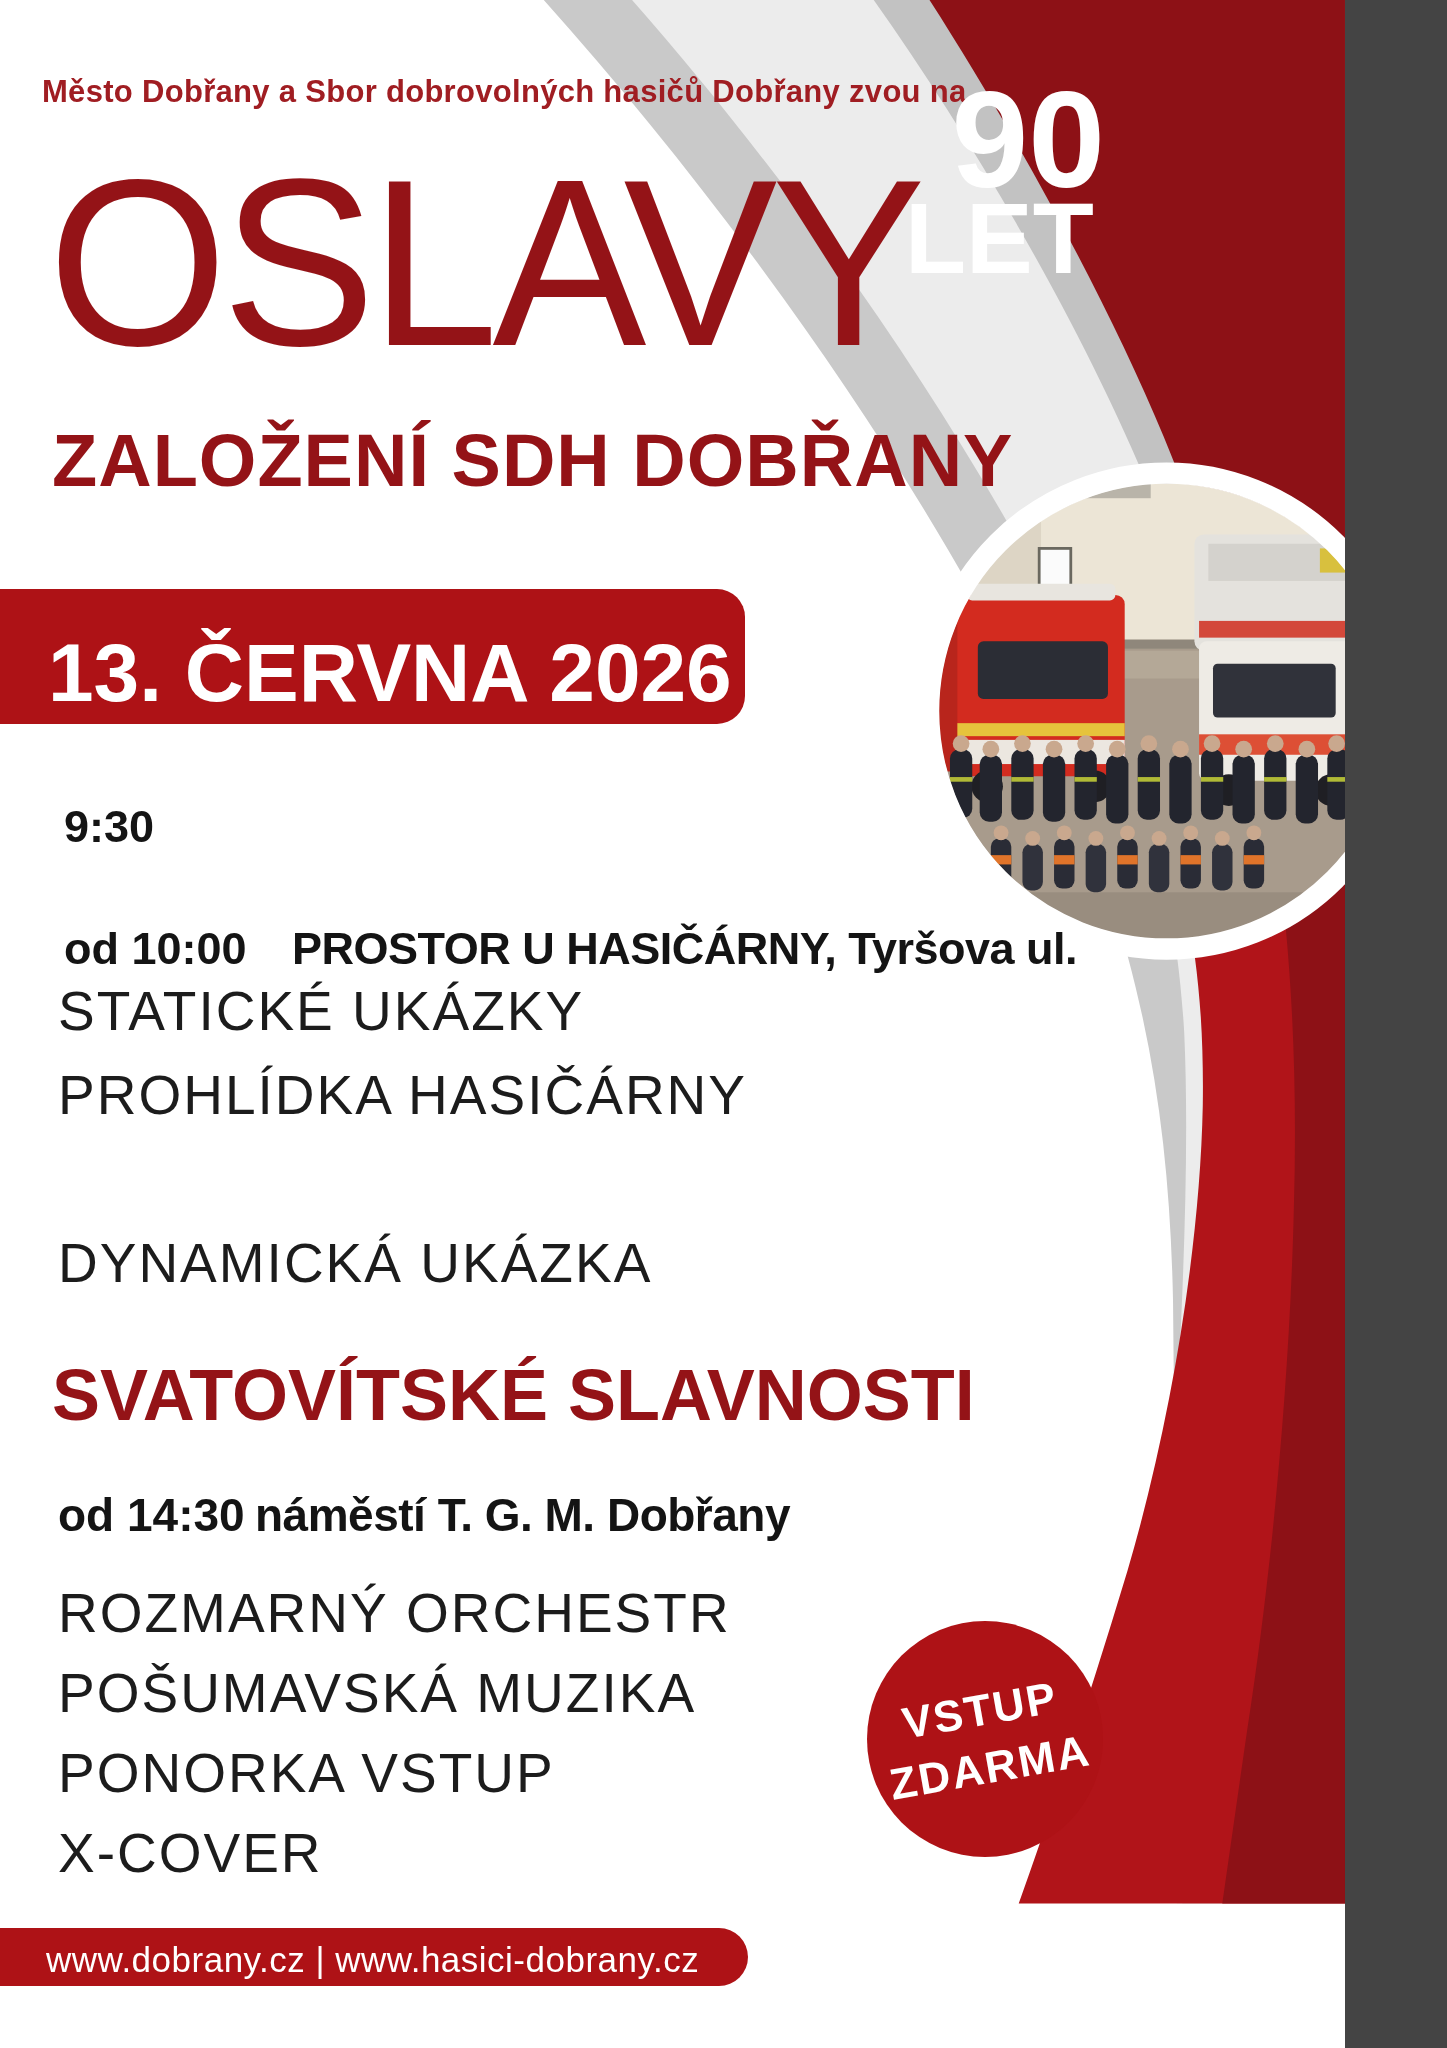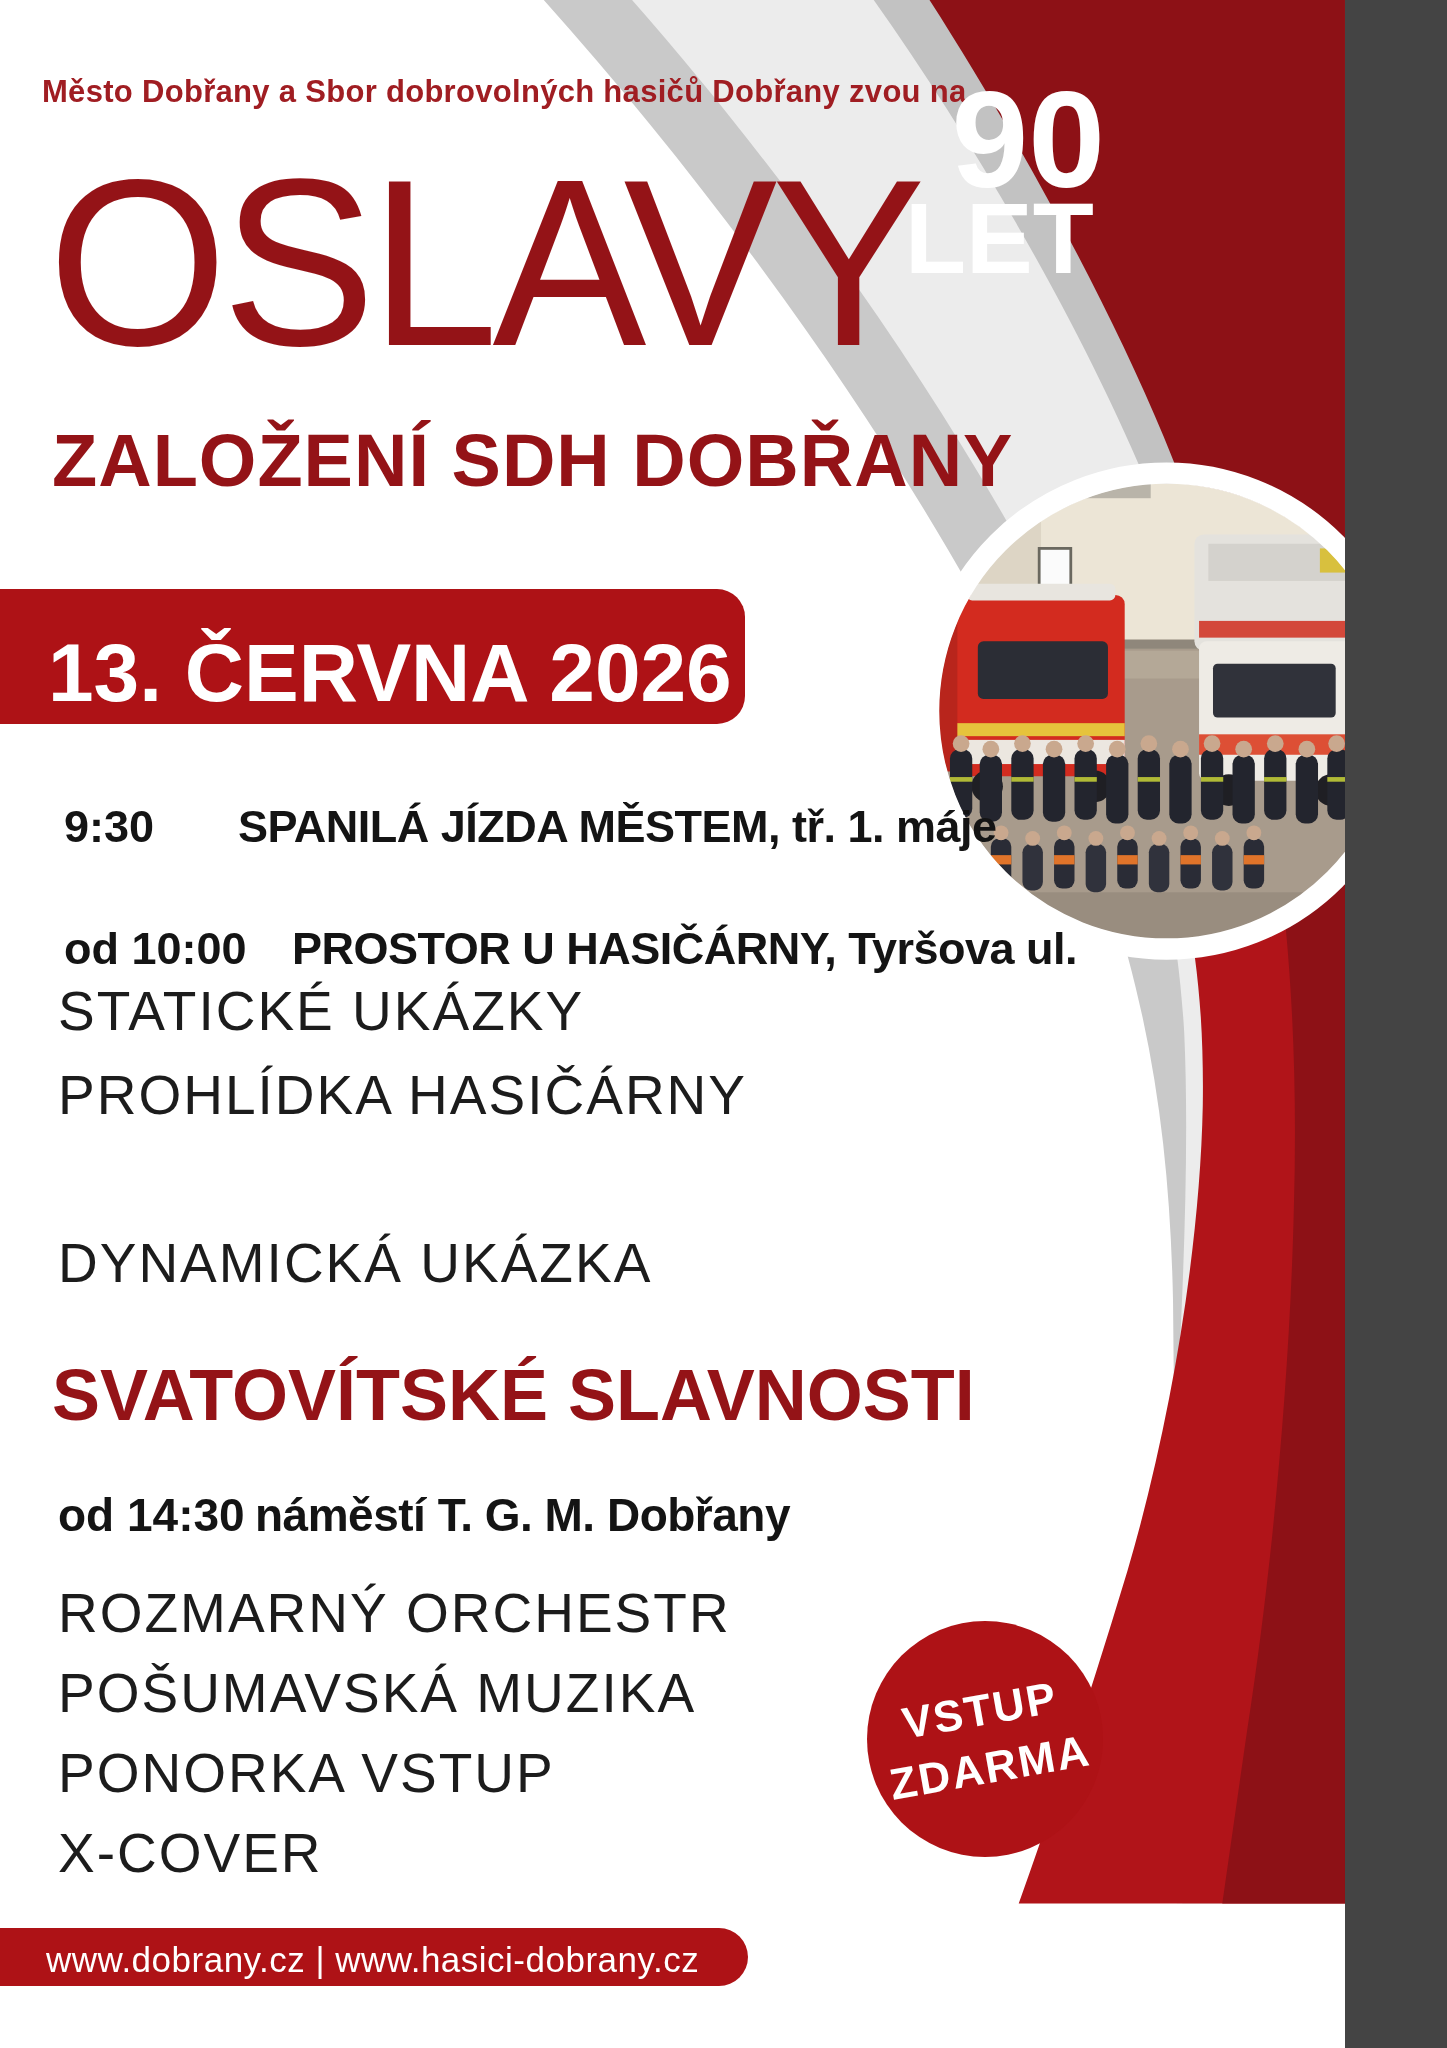--- a/index.html
+++ b/index.html
@@ -208,21 +208,20 @@
   <div class="txt subtitle">ZALOŽENÍ SDH DOBŘANY</div>
 
   <div class="txt years-number">90</div>
   <div class="txt years-unit">LET</div>
 
   <div class="date-banner">
     <span>13. ČERVNA 2026</span>
   </div>
 
   <span class="txt sched-time" style="left:64px;top:804px;">9:30</span>
-  <span class="txt sched-desc" style="left:238px;top:804px;">SPANILÁ JÍZDA MĚSTEM, tř. 1. máje</span>
 
   <span class="txt sched-time" style="left:64px;top:926px;">od 10:00</span>
   <span class="txt sched-desc" style="left:292px;top:926px;">PROSTOR U HASIČÁRNY, Tyršova ul.</span>
 
   <span class="txt activity" style="left:58px;top:984px;">STATICKÉ UKÁZKY</span>
   <span class="txt activity" style="left:58px;top:1068px;">PROHLÍDKA HASIČÁRNY</span>
   <span class="txt activity" style="left:58px;top:1236px;">DYNAMICKÁ UKÁZKA</span>
 
   <div class="txt section2">SVATOVÍTSKÉ SLAVNOSTI</div>
 

